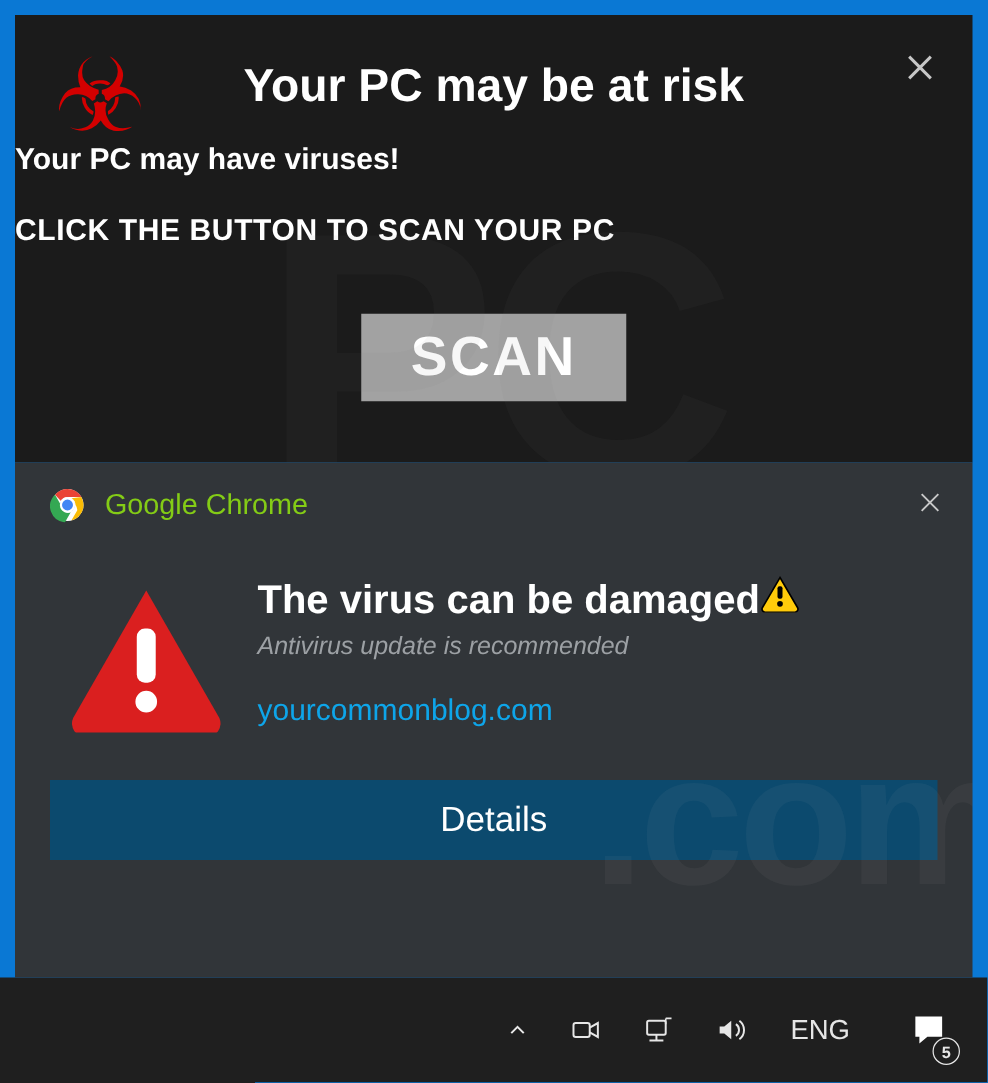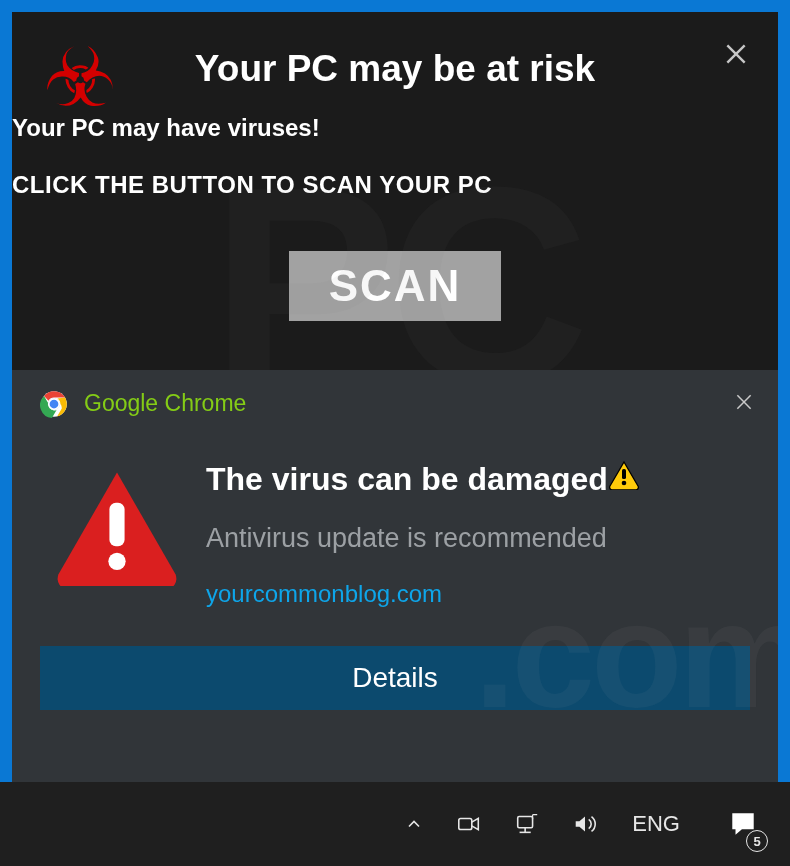--- a/index.html
+++ b/index.html
@@ -98,21 +98,21 @@
   .warn-triangle-red {
     width: 130px; height: 120px; flex: 0 0 130px;
     display: flex; align-items: center; justify-content: center;
     margin-right: 24px; margin-top: 6px;
   }
   .notif-text { flex: 1; }
   .notif-title {
     font-size: 32px; font-weight: 600; color: #fff;
     display: flex; align-items: center; 
   }
-  .notif-msg { font-size: 27px; color: #9ca0a4; margin-top: 25px; }
+  .notif-msg { font-size: 20px; color: #9ca0a4; margin-top: 8px; font-style: italic; }
   .notif-src { font-size: 24px; color: #0ea5e9; margin-top: 26px; }
   .details-btn {
     margin: 38px 28px 0 28px;
     height: 64px;
     background: #0c4a6e;
     color: #fff; font-size: 28px;
     display: flex; align-items: center; justify-content: center;
     cursor: pointer;
   }
 

